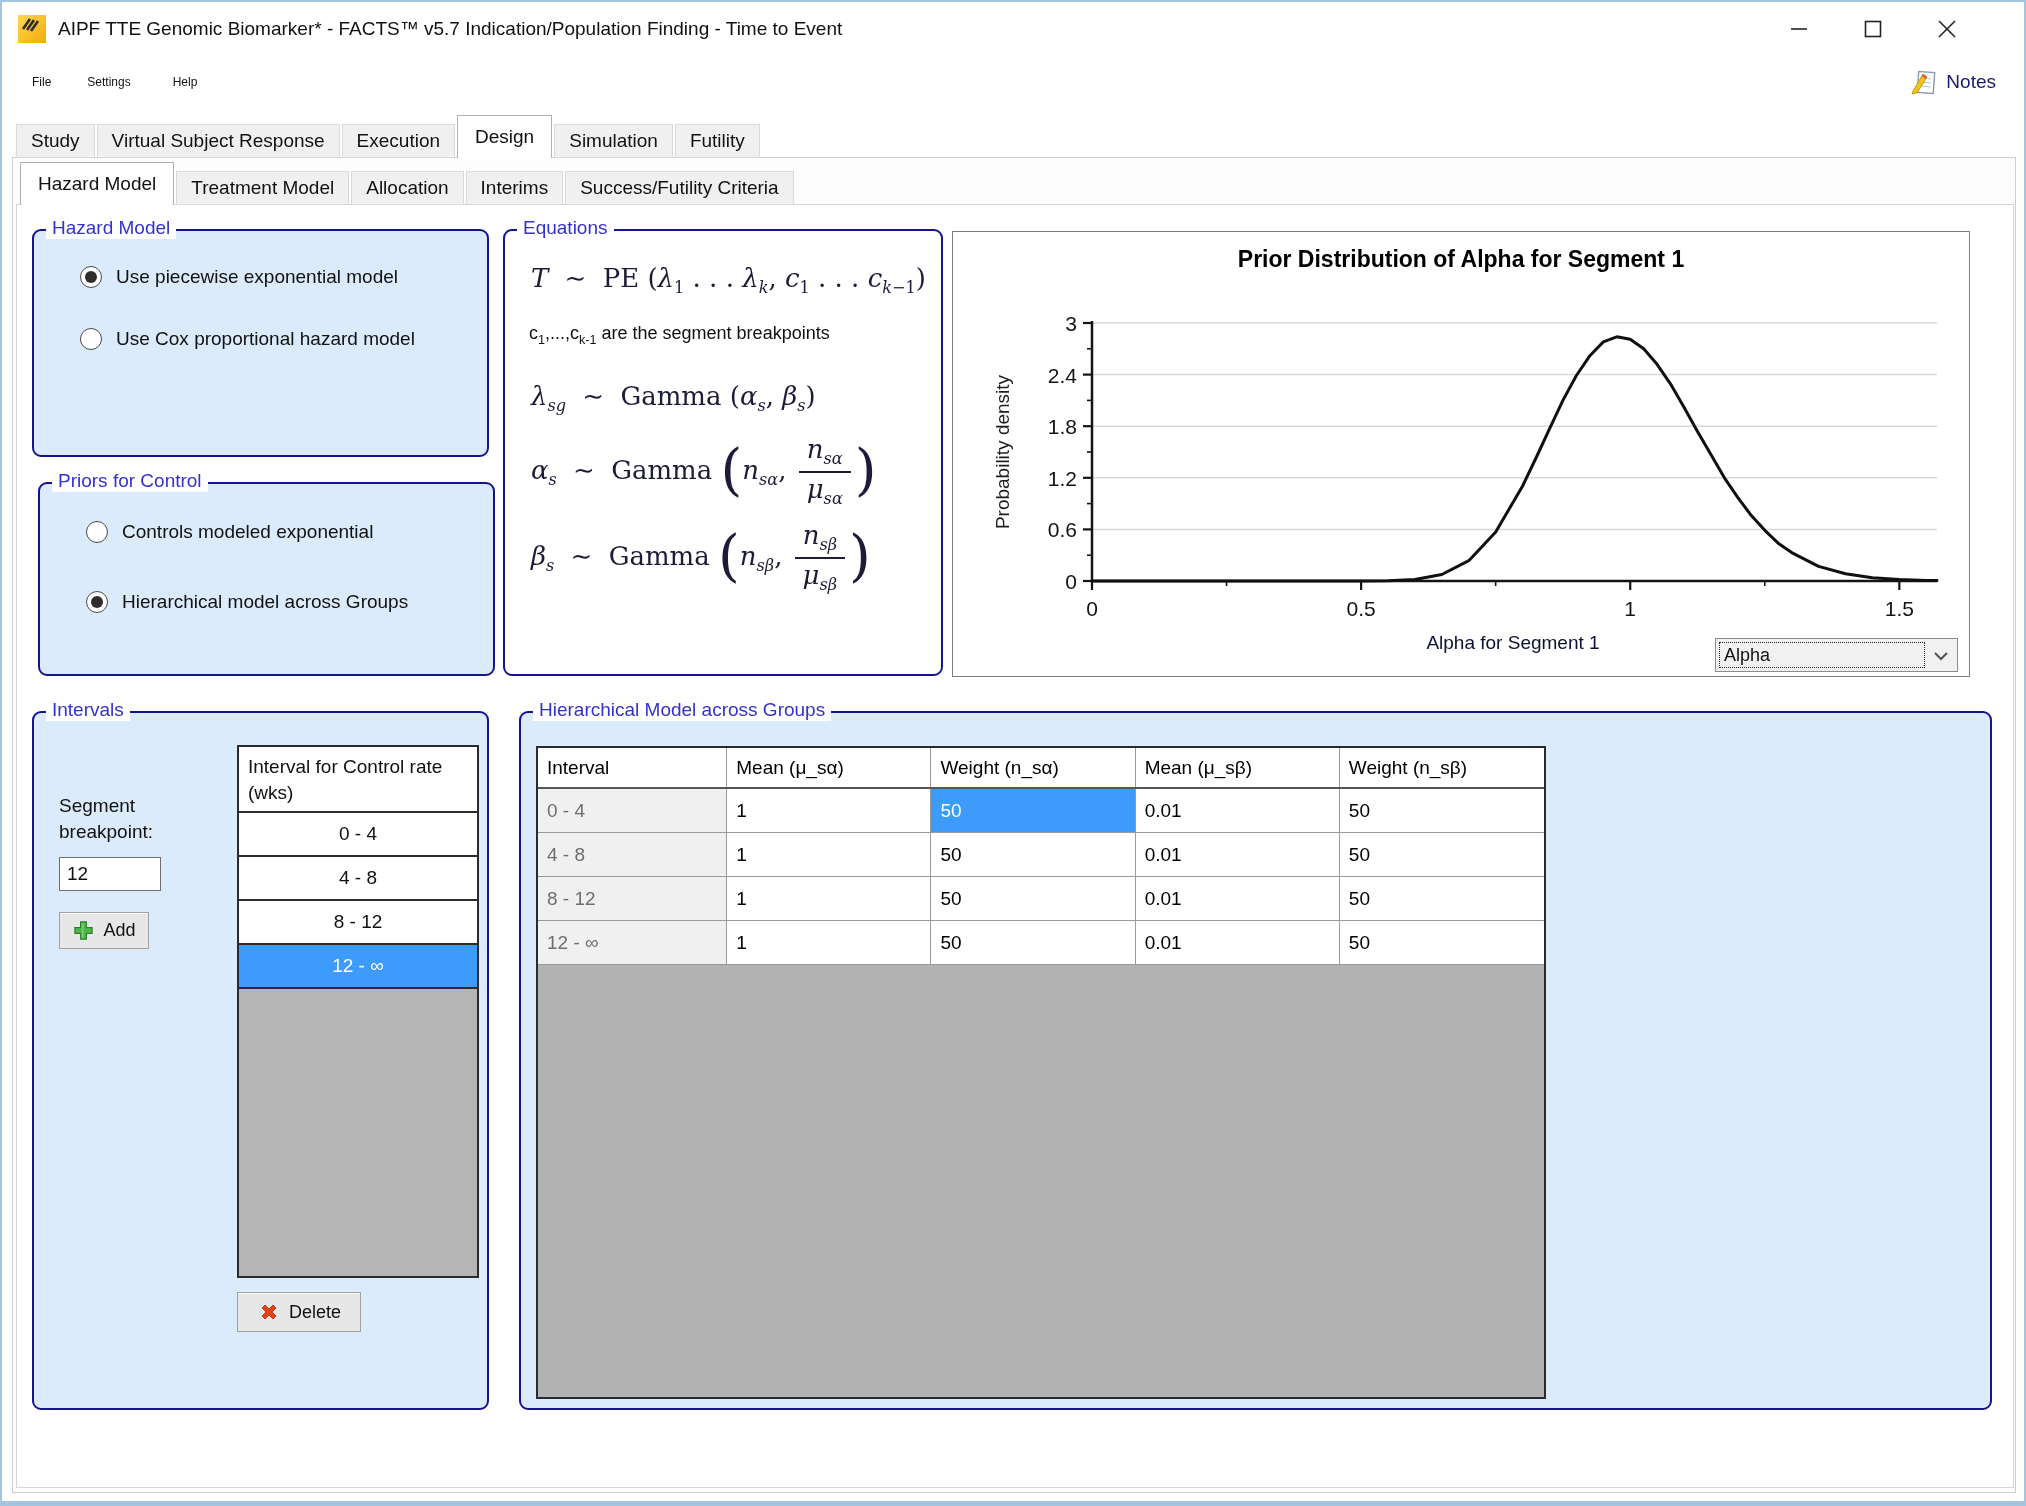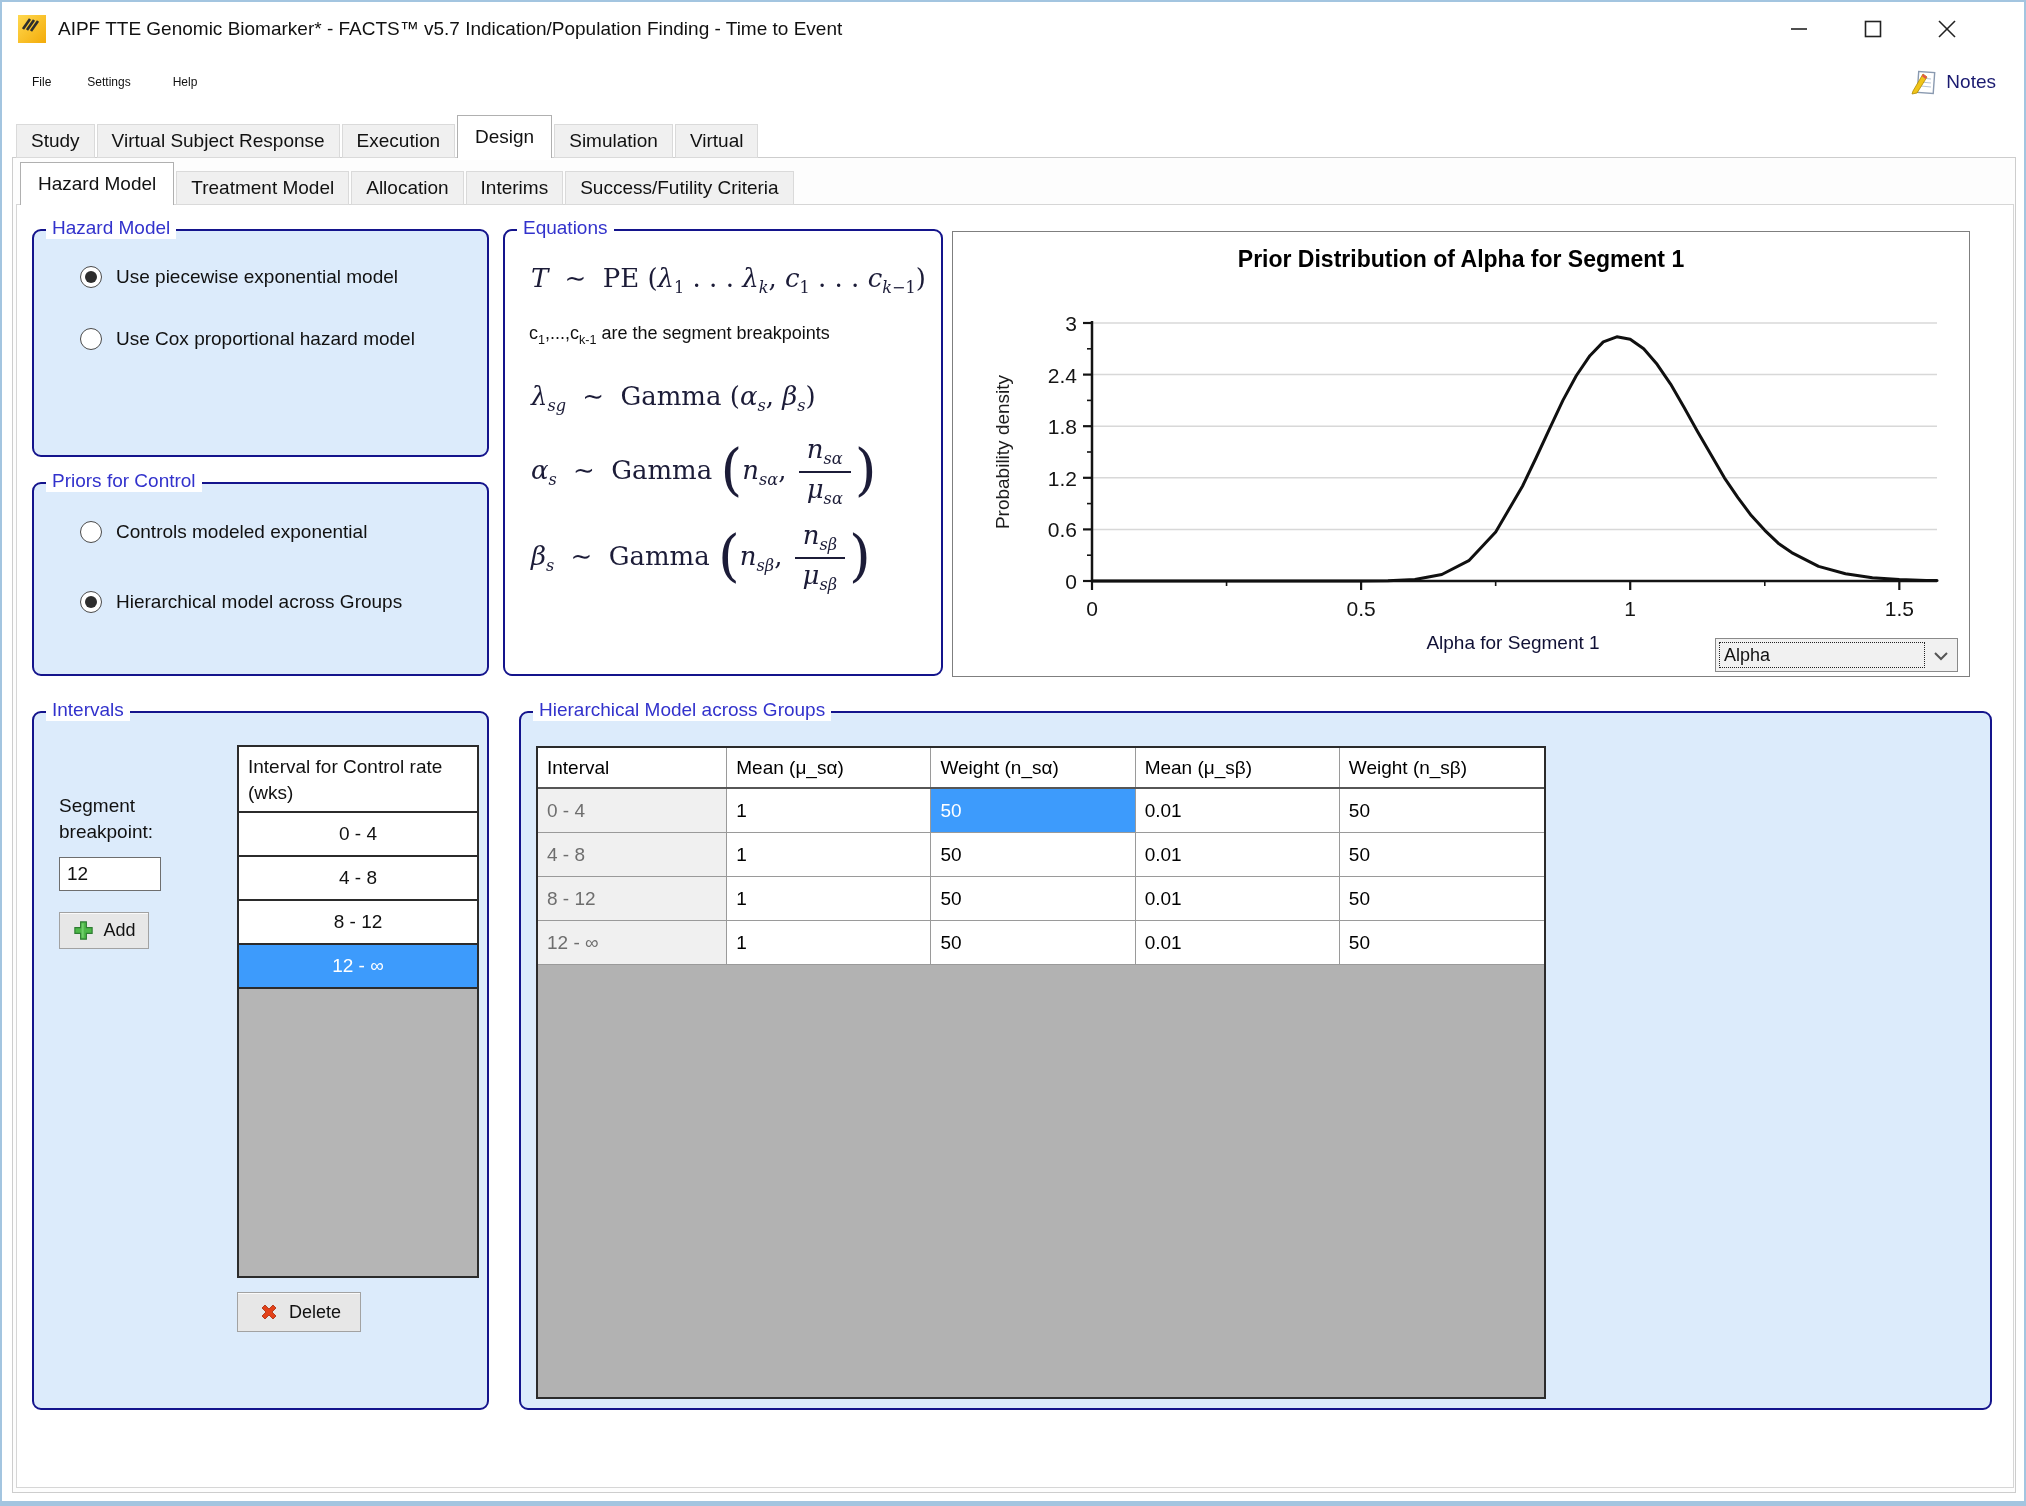--- a/index.html
+++ b/index.html
@@ -139,21 +139,21 @@
 
   <div class="pageframe"></div>
   <div class="subpageframe"></div>
 
   <div class="tabs tabs1">
     <div class="tab">Study</div>
     <div class="tab">Virtual Subject Response</div>
     <div class="tab">Execution</div>
     <div class="tab active">Design</div>
     <div class="tab">Simulation</div>
-    <div class="tab">Virtual</div>
+    <div class="tab">Futility</div>
   </div>
 
   <div class="tabs tabs2">
     <div class="tab active">Hazard Model</div>
     <div class="tab">Treatment Model</div>
     <div class="tab">Allocation</div>
     <div class="tab">Interims</div>
     <div class="tab">Success/Futility Criteria</div>
   </div>
 
@@ -162,21 +162,21 @@
     <div class="opt" style="left:46px;top:35px;">
       <span class="radio selected"></span>
       <span>Use piecewise exponential model</span>
     </div>
     <div class="opt" style="left:46px;top:97px;">
       <span class="radio"></span>
       <span>Use Cox proportional hazard model</span>
     </div>
   </div>
 
-  <div class="groupbox" style="left:30px;top:480px;width:457px;height:194px;">
+  <div class="groupbox" style="left:36px;top:480px;width:457px;height:194px;">
     <span class="glabel">Priors for Control</span>
     <div class="opt" style="left:46px;top:37px;">
       <span class="radio"></span>
       <span>Controls modeled exponential</span>
     </div>
     <div class="opt" style="left:46px;top:107px;">
       <span class="radio selected"></span>
       <span>Hierarchical model across Groups</span>
     </div>
   </div>

